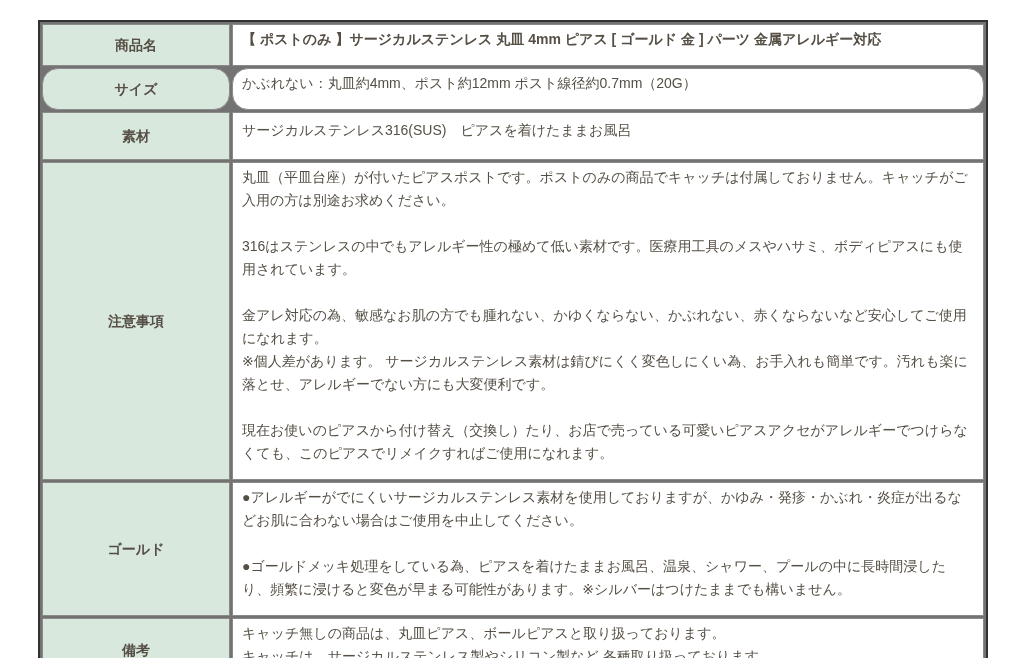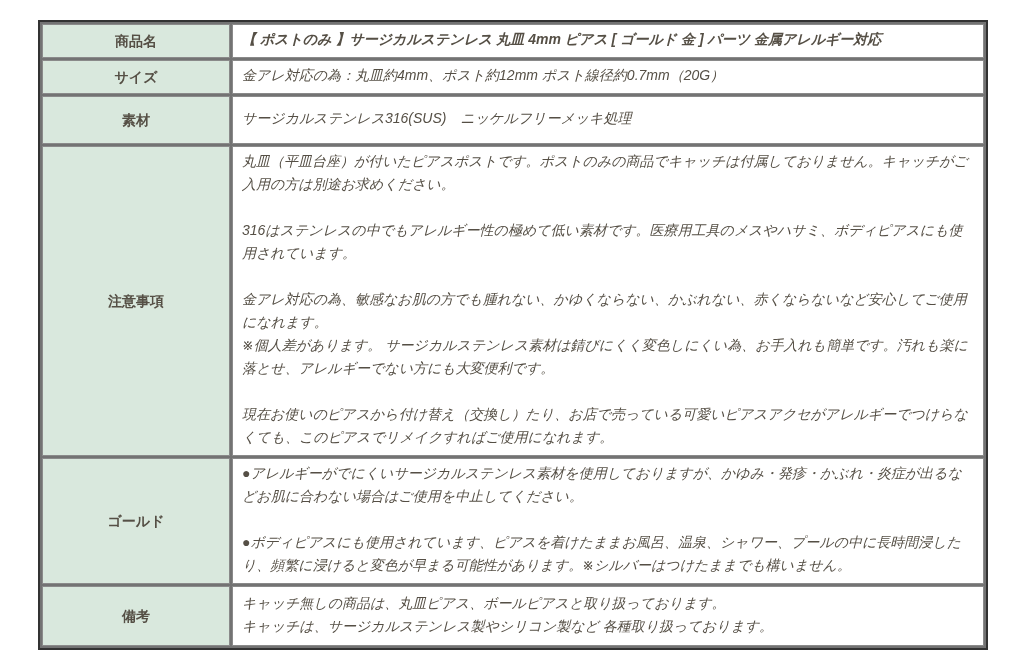--- a/index.html
+++ b/index.html
@@ -34,72 +34,71 @@
   }
   .label-cell {
     width: 188px;
     background: #d9e8dd;
     text-align: center;
     font-weight: bold;
     padding: 3px 8px;
   }
   .value-cell {
     background: #ffffff;
-    padding: 3px 12px 6px 9px;
+    padding: 3px 12px 14px 9px;
     white-space: pre-line;
     word-break: break-all;
-    font-style: italic;
   }
   .row-name  .cell { height: 32px; }
-  .row-size  .cell { height: 24px; }
+  .row-size  .cell { height: 24px; border-radius: 16px; }
   .row-mat   .cell { height: 48px; }
   .row-color .cell { height: 24px; }
   .row-desc  .cell { height: 266px; }
   .row-note  .cell { height: 116px; }
   .row-memo  .cell { height: 60px; }
   .row-name .value-cell { font-weight: bold; }
 </style>
 </head>
 <body>
 
 <div class="spec-table">
 
   <div class="spec-row row-name">
     <div class="cell label-cell">商品名</div>
     <div class="cell value-cell">【 ポストのみ 】サージカルステンレス 丸皿 4mm ピアス [ ゴールド 金 ] パーツ 金属アレルギー対応</div>
   </div>
 
   <div class="spec-row row-size">
     <div class="cell label-cell">サイズ</div>
-    <div class="cell value-cell">金アレ対応の為：丸皿約4mm、ポスト約12mm ポスト線径約0.7mm（20G）</div>
+    <div class="cell value-cell">かぶれない：丸皿約4mm、ポスト約12mm ポスト線径約0.7mm（20G）</div>
   </div>
 
   <div class="spec-row row-mat">
     <div class="cell label-cell">素材</div>
-    <div class="cell value-cell">サージカルステンレス316(SUS)　ニッケルフリーメッキ処理</div>
+    <div class="cell value-cell">サージカルステンレス316(SUS)　ピアスを着けたままお風呂</div>
   </div>
 
 
   <div class="spec-row row-desc">
     <div class="cell label-cell">注意事項</div>
     <div class="cell value-cell">丸皿（平皿台座）が付いたピアスポストです。ポストのみの商品でキャッチは付属しておりません。キャッチがご入用の方は別途お求めください。
 
 316はステンレスの中でもアレルギー性の極めて低い素材です。医療用工具のメスやハサミ、ボディピアスにも使用されています。
 
 金アレ対応の為、敏感なお肌の方でも腫れない、かゆくならない、かぶれない、赤くならないなど安心してご使用になれます。
 ※個人差があります。 サージカルステンレス素材は錆びにくく変色しにくい為、お手入れも簡単です。汚れも楽に落とせ、アレルギーでない方にも大変便利です。
 
 現在お使いのピアスから付け替え（交換し）たり、お店で売っている可愛いピアスアクセがアレルギーでつけらなくても、このピアスでリメイクすればご使用になれます。</div>
   </div>
 
   <div class="spec-row row-note">
     <div class="cell label-cell">ゴールド</div>
     <div class="cell value-cell">●アレルギーがでにくいサージカルステンレス素材を使用しておりますが、かゆみ・発疹・かぶれ・炎症が出るなどお肌に合わない場合はご使用を中止してください。
 
-●ボディピアスにも使用されています、ピアスを着けたままお風呂、温泉、シャワー、プールの中に長時間浸したり、頻繁に浸けると変色が早まる可能性があります。※シルバーはつけたままでも構いません。</div>
+●ゴールドメッキ処理をしている為、ピアスを着けたままお風呂、温泉、シャワー、プールの中に長時間浸したり、頻繁に浸けると変色が早まる可能性があります。※シルバーはつけたままでも構いません。</div>
   </div>
 
   <div class="spec-row row-memo">
     <div class="cell label-cell">備考</div>
     <div class="cell value-cell">キャッチ無しの商品は、丸皿ピアス、ボールピアスと取り扱っております。
 キャッチは、サージカルステンレス製やシリコン製など 各種取り扱っております。</div>
   </div>
 
 </div>
 

